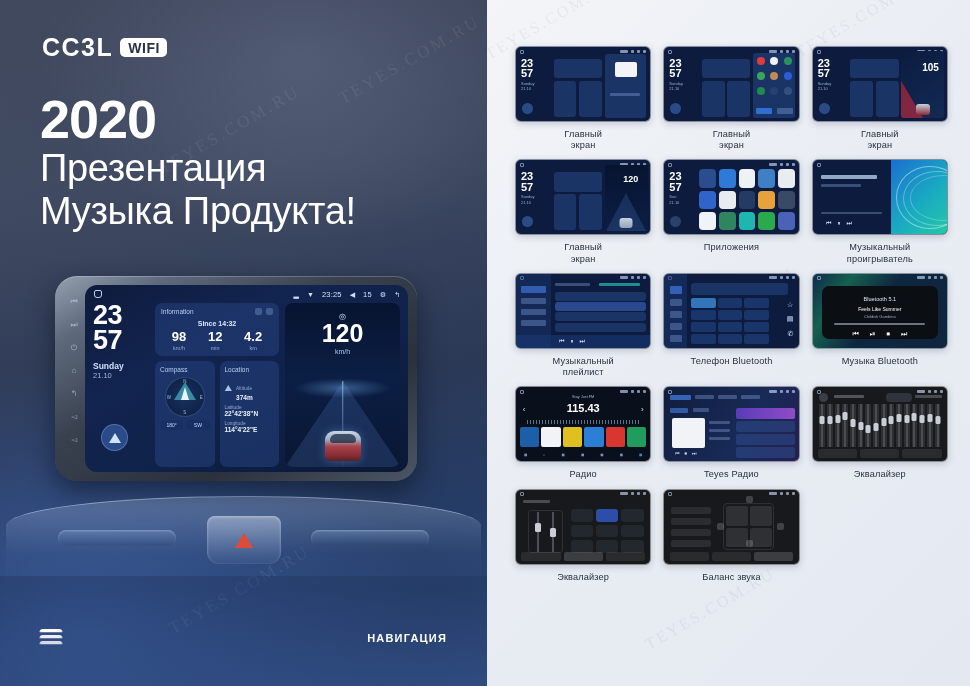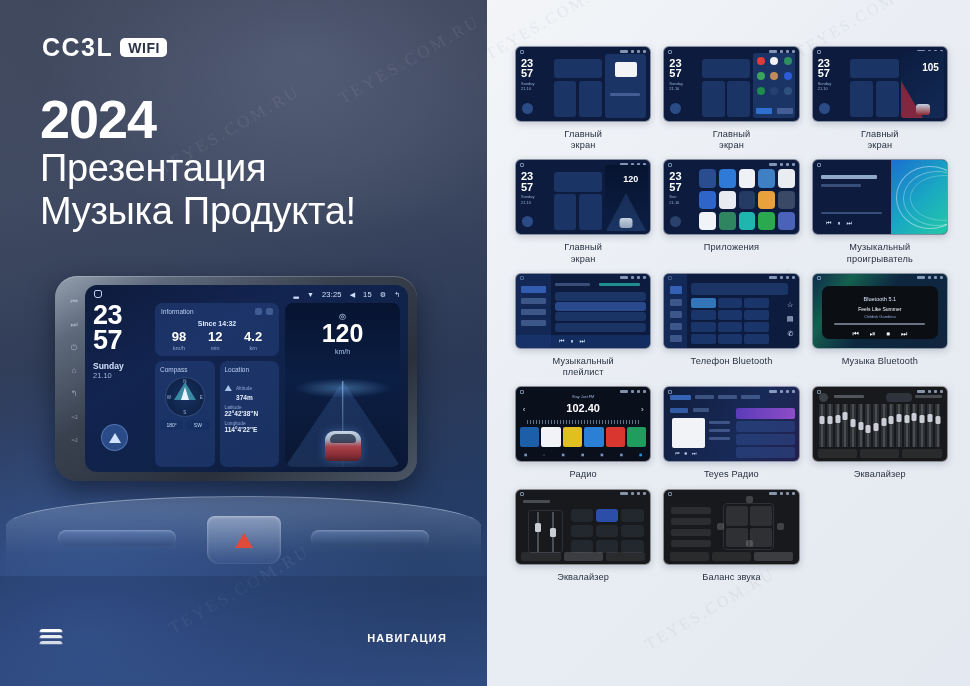--- a/index.html
+++ b/index.html
@@ -251,21 +251,21 @@
     <div class="wm" style="left:150px;top:120px;">TEYES.COM.RU</div>
     <div class="wm" style="left:330px;top:50px;">TEYES.COM.RU</div>
     <div class="wm" style="left:160px;top:580px;">TEYES.COM.RU</div>
 
     <div class="logo">
       <span class="logo-text">CC3L</span>
       <span class="wifi-badge">WIFI</span>
     </div>
 
     <div class="headline">
-      <div class="year">2024</div>
+      <div class="year">2020</div>
       <div class="h-line">Презентация</div>
       <div class="h-line">Музыка Продукта!</div>
     </div>
 
     <div class="dash">
       <div class="dash-bg"></div>
       <div class="dash-shadow"></div>
       <div class="dash-glass"></div>
       <div class="dash-vent-l"></div>
       <div class="dash-vent-r"></div>
@@ -685,21 +685,21 @@
       <div class="cell">
         <div class="thumb dark" style="background:#0a0f1c">
           <div class="ms-home"></div>
           <div class="ms">
               <span class="w"></span>
               <span></span>
               <span></span>
               <span></span>
             </div>
           <div style="position:absolute;left:0;right:0;top:11%;text-align:center;color:#9fb8e0;font-size:3.8px">Stay Just FM</div>
-          <div style="position:absolute;left:0;right:0;top:20%;text-align:center;color:#fff;font-size:11px;font-weight:700">102.40</div>
+          <div style="position:absolute;left:0;right:0;top:20%;text-align:center;color:#fff;font-size:11px;font-weight:700">115.43</div>
           <div style="position:absolute;left:5%;top:24%;color:#cfe0fb;font-size:8px">‹</div>
           <div style="position:absolute;right:5%;top:24%;color:#cfe0fb;font-size:8px">›</div>
           <div style="position:absolute;left:8%;right:8%;top:44%;height:4px;
                       background:repeating-linear-gradient(90deg,rgba(170,195,230,.55) 0 1px,transparent 1px 3px)"></div>
           <div style="position:absolute;left:3%;right:3%;top:54%;height:26%;display:flex;gap:2px">
             <div style="flex:1;background:#1c5fa8;border-radius:2px"></div>
             <div style="flex:1;background:#f1f3f7;border-radius:2px"></div>
             <div style="flex:1;background:#e0c020;border-radius:2px"></div>
             <div style="flex:1;background:#2b7fd4;border-radius:2px"></div>
             <div style="flex:1;background:#d8362e;border-radius:2px"></div>

